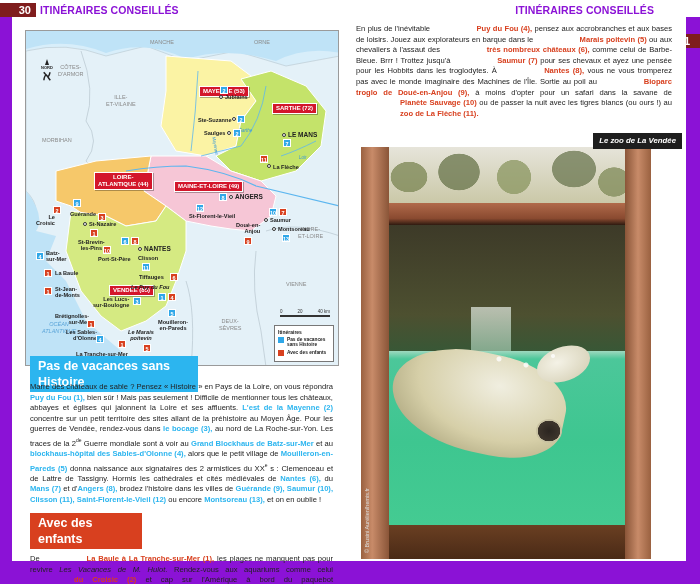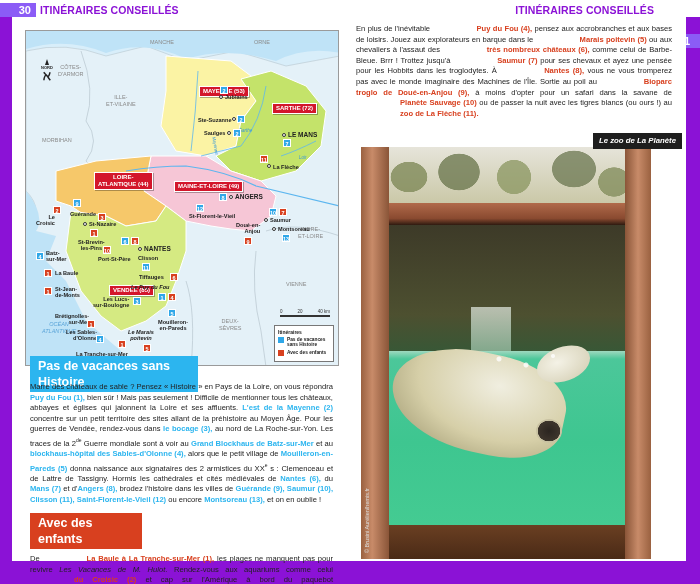--- a/index.html
+++ b/index.html
@@ -7,21 +7,21 @@
   body { position: relative; font-family: "Liberation Sans", sans-serif; }
 
   .page { position: absolute; background: #fff; }
   .page-left { left: 12px; top: 17px; width: 338px; height: 544px; }
   .page-right { left: 350px; top: 17px; width: 336px; height: 544px; }
 
   .folio-bar { position: absolute; top: 0; height: 17px; background: #fff; }
   .folio-left { left: 0; width: 350px; }
   .folio-right { left: 350px; width: 350px; }
 
-  .folio-num { position: absolute; top: 3px; height: 14px; width: 36px; background: #8b5cf6; color: #fff;
+  .folio-num { position: absolute; top: 3px; height: 14px; width: 36px; background: #7f1d1d; color: #fff;
     font-weight: bold; font-size: 11px; line-height: 14px; text-align: right; padding-right: 5px; }
   .folio-left .folio-num { left: 0; }
   .folio-right .folio-num { right: 0; text-align: left; padding-left: 14px; margin-top: 31px; }
   .folio-title { position: absolute; top: 3px; font-size: 10.5px; font-weight: bold; color: #8b12d6; line-height: 14px; letter-spacing: 0.1px; }
   .folio-left .folio-title { left: 40px; }
   .folio-right .folio-title { right: 46px; }
 
   
   .map { position: absolute; left: 13px; top: 13px; width: 314px; height: 336px; border: 1px solid #9a9a9a; overflow: hidden; background: #d8eefa; }
   .map svg { position: absolute; left: 0; top: 0; }
@@ -312,15 +312,15 @@
     <div class="surface"></div>
     <div class="bear"></div>
     <div class="bear-head"></div>
     <div class="paw"></div>
     <div class="bubbles"></div>
     <div class="floor"></div>
     <div class="beam"></div>
     <div class="post-l"></div>
     <div class="post-r"></div>
   </div>
-  <div class="photo-caption">Le zoo de La Planète</div>
+  <div class="photo-caption">Le zoo de La Vendée</div>
   <div class="photo-credit">© Brusini Aurélien/hemis.fr</div>
 </div>
 
 </body></html>

